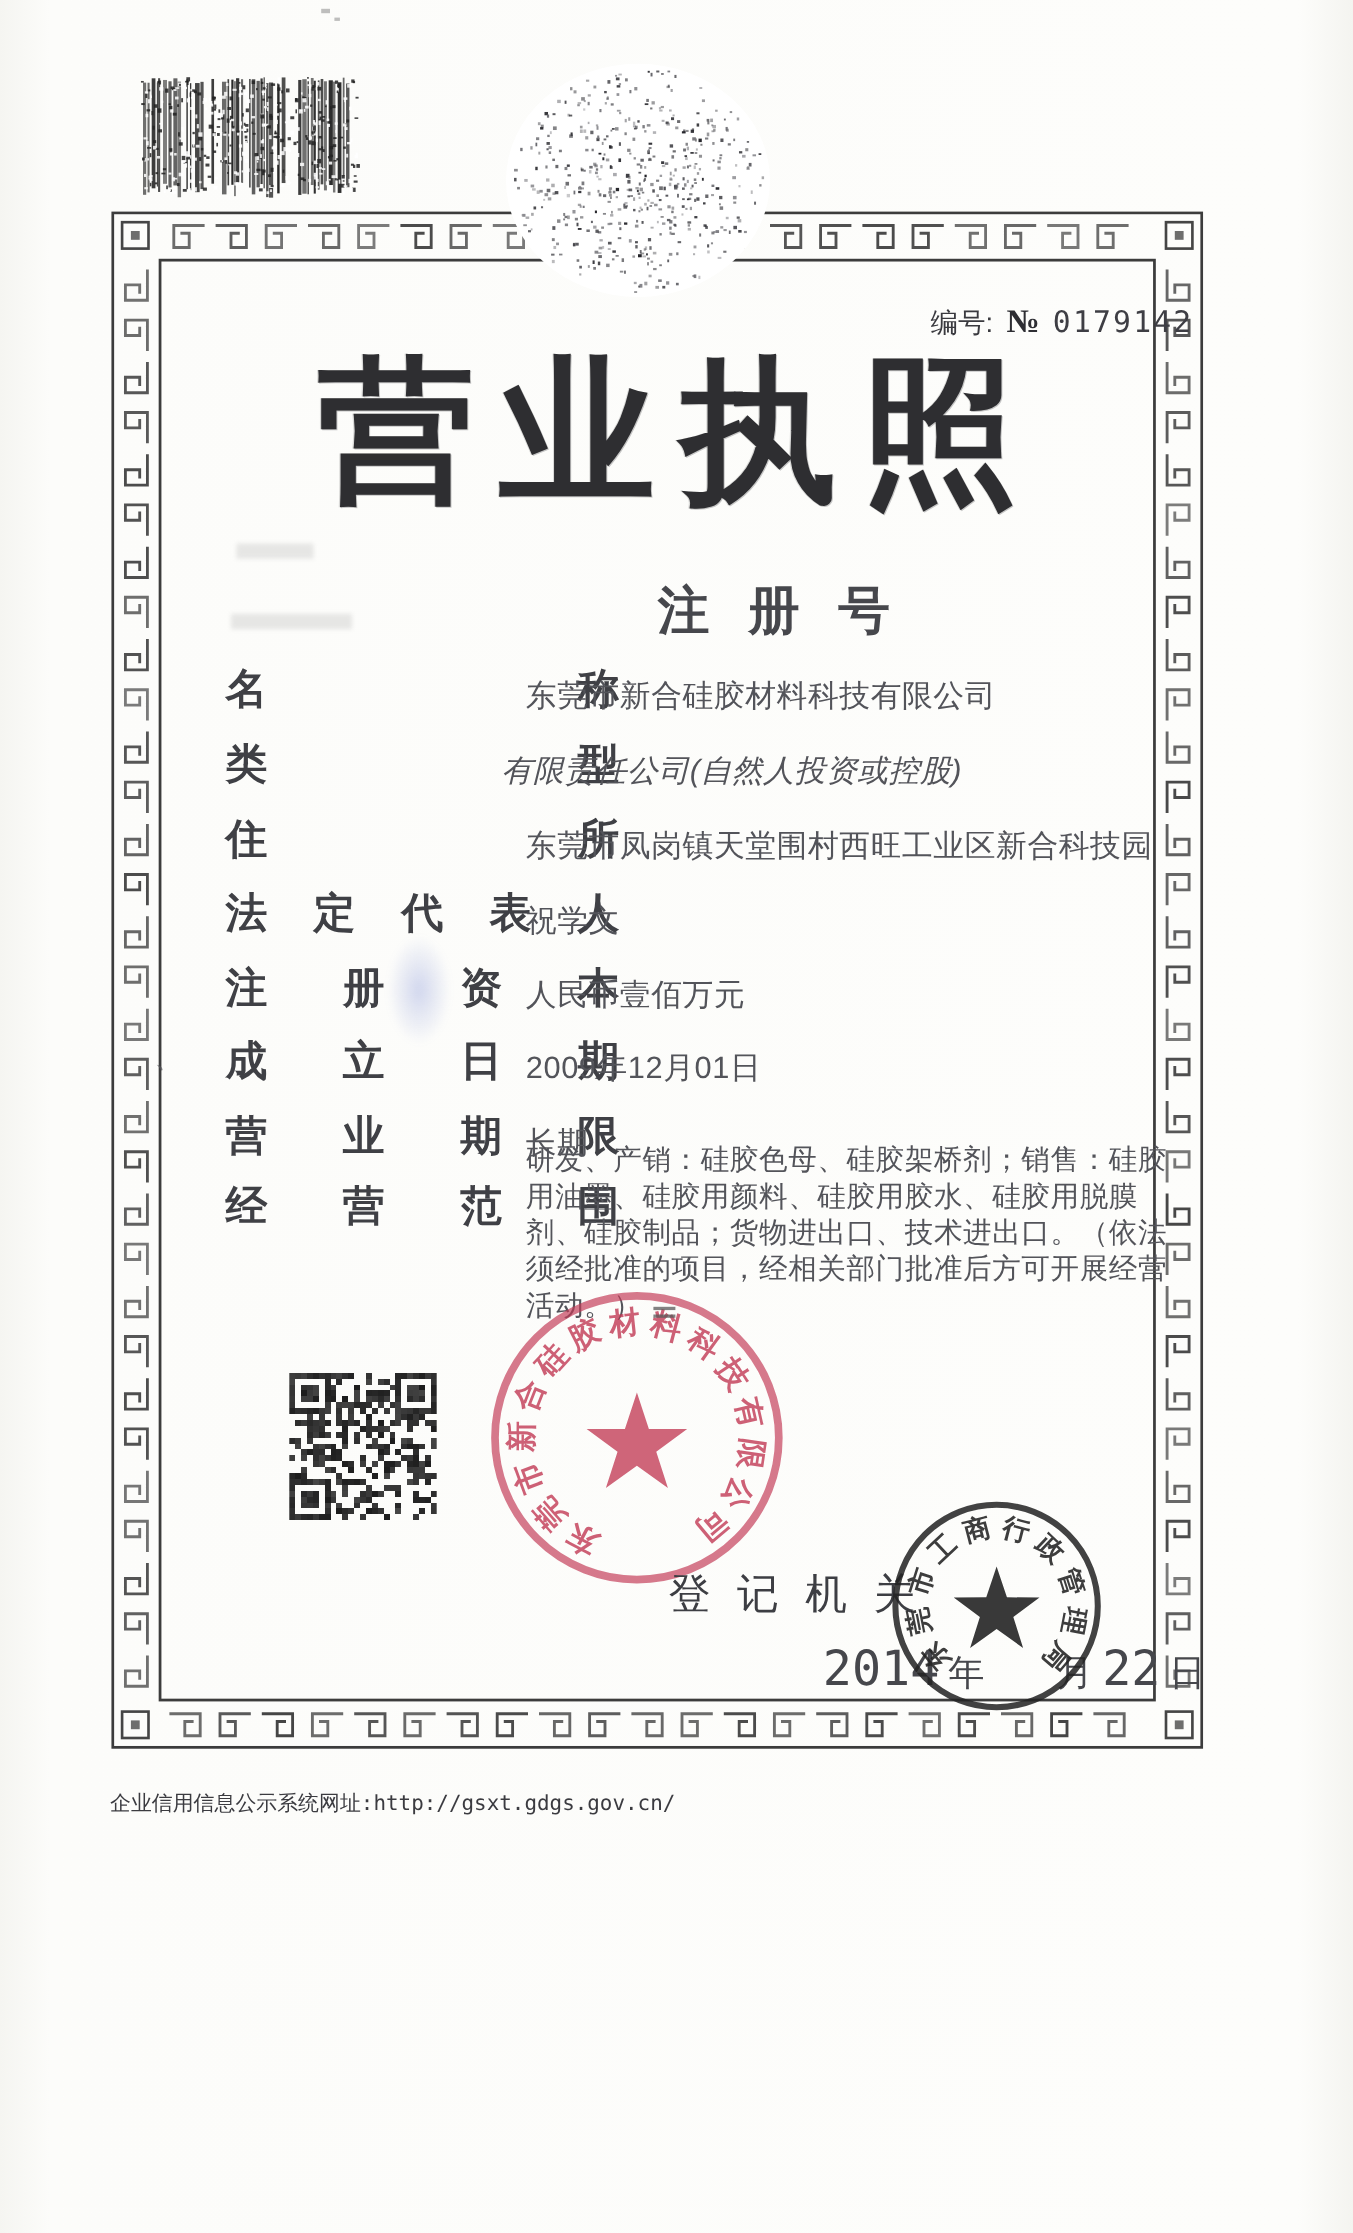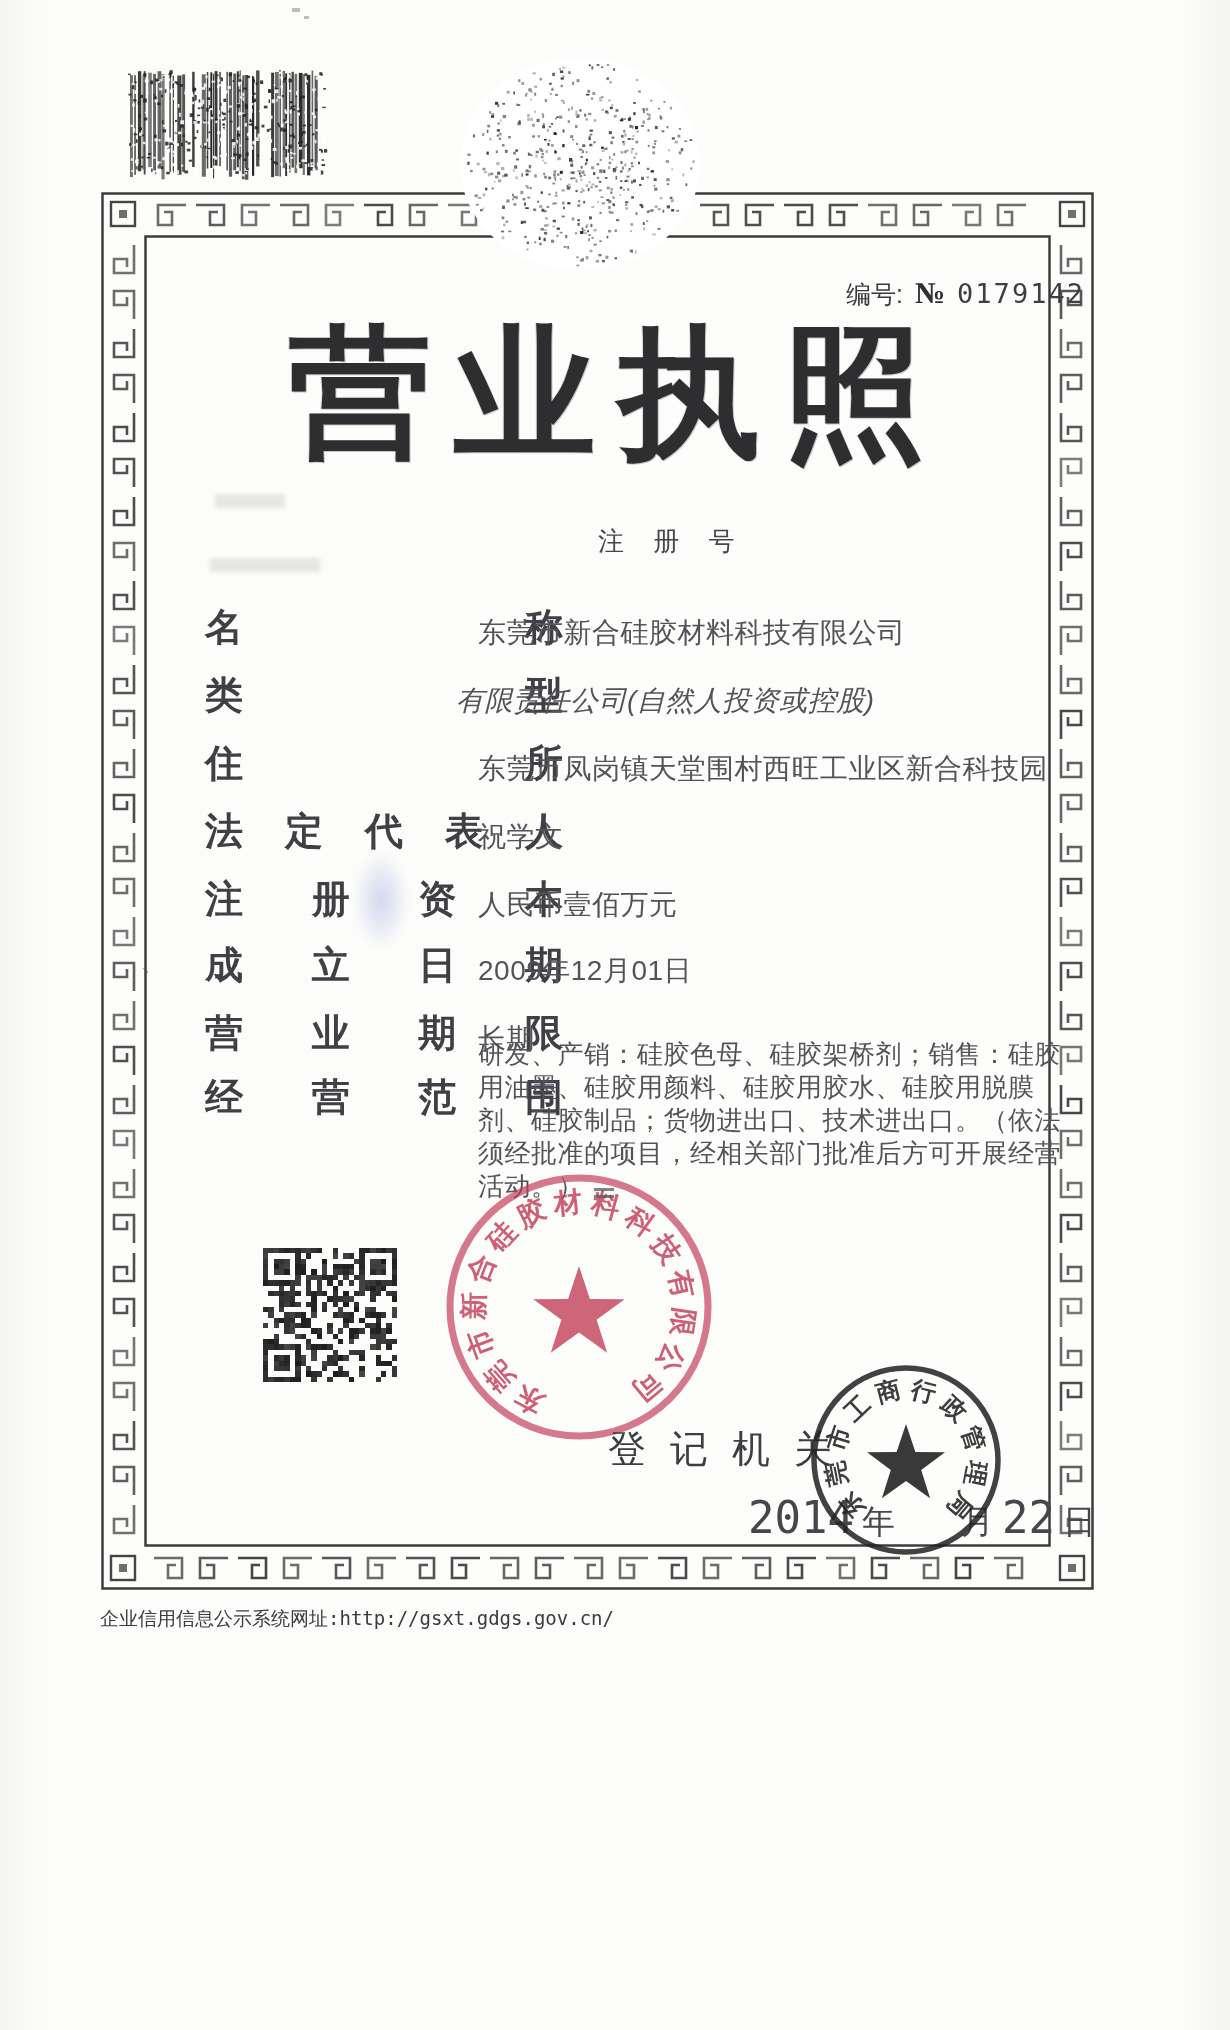--- a/index.html
+++ b/index.html
@@ -10,33 +10,33 @@
 
   .serial-row{display:flex;align-items:baseline;gap:12px;font-size:25px;color:#3a3a3f;}
   .serial-no-symbol{font-family:"Liberation Serif",serif;font-weight:700;font-size:30px;color:#2e2e33;}
   .serial-number{font-family:"DejaVu Sans Mono",monospace;font-size:27px;letter-spacing:2px;color:#3e3e44;margin-top:28px;}
 
   .title-row{display:flex;justify-content:space-between;width:636px;font-size:142px;font-weight:900;
              line-height:1;color:#2e2e31;
              text-shadow:1px 1px 0 rgba(55,55,58,.28),-1px 0 0 rgba(55,55,58,.18);}
 
   .reg-row{display:flex;align-items:baseline;gap:28px;}
-  .reg-label{font-size:26px;font-weight:400;letter-spacing:11px;color:#46474c;}
+  .reg-label{font-size:47px;font-weight:700;letter-spacing:11px;color:#46474c;}
   .reg-number{font-family:"DejaVu Sans Mono",monospace;font-size:36px;color:#4a4b52;letter-spacing:.5px;}
 
   .field-label{width:358px;display:flex;justify-content:space-between;
                font-size:38px;font-weight:600;color:#3f4045;line-height:1.15;}
   .field-value{width:586px;font-size:28px;color:#53545a;line-height:33px;letter-spacing:.5px;}
 
   .issuer-label{font-size:38px;font-weight:400;letter-spacing:24px;color:#3d3e43;text-align:center;}
   .date-row{display:flex;align-items:baseline;font-size:33px;color:#46474c;gap:8px;}
   .date-num{font-family:"DejaVu Sans Mono",monospace;font-size:44px;}
   .date-gap{display:inline-block;width:50px;}
 
-  .footer-left{font-family:"DejaVu Sans Mono",monospace;font-size:19px;color:#3b3b40;}
+  .footer-left{font-family:"DejaVu Sans Mono",monospace;font-size:19px;color:#3b3b40;margin-top:20px;}
   .footer-right{font-size:21px;font-weight:700;color:#2f2f34;letter-spacing:.5px;}
 
   .smudge-blue{width:58px;height:100px;border-radius:50%;
     background:radial-gradient(ellipse at center,rgba(100,120,205,.28),rgba(100,120,205,0) 70%);
     filter:blur(3px);}
   .strike-mark{width:20px;height:4px;border-top:3px solid #5a5a5a;border-bottom:3px solid #5a5a5a;opacity:.75;}
   .speck{background:#8a8a8a;opacity:.55;}
   .ghost{background:#9a9a9a;filter:blur(2px);opacity:.22;}
 </style>
 </head>

